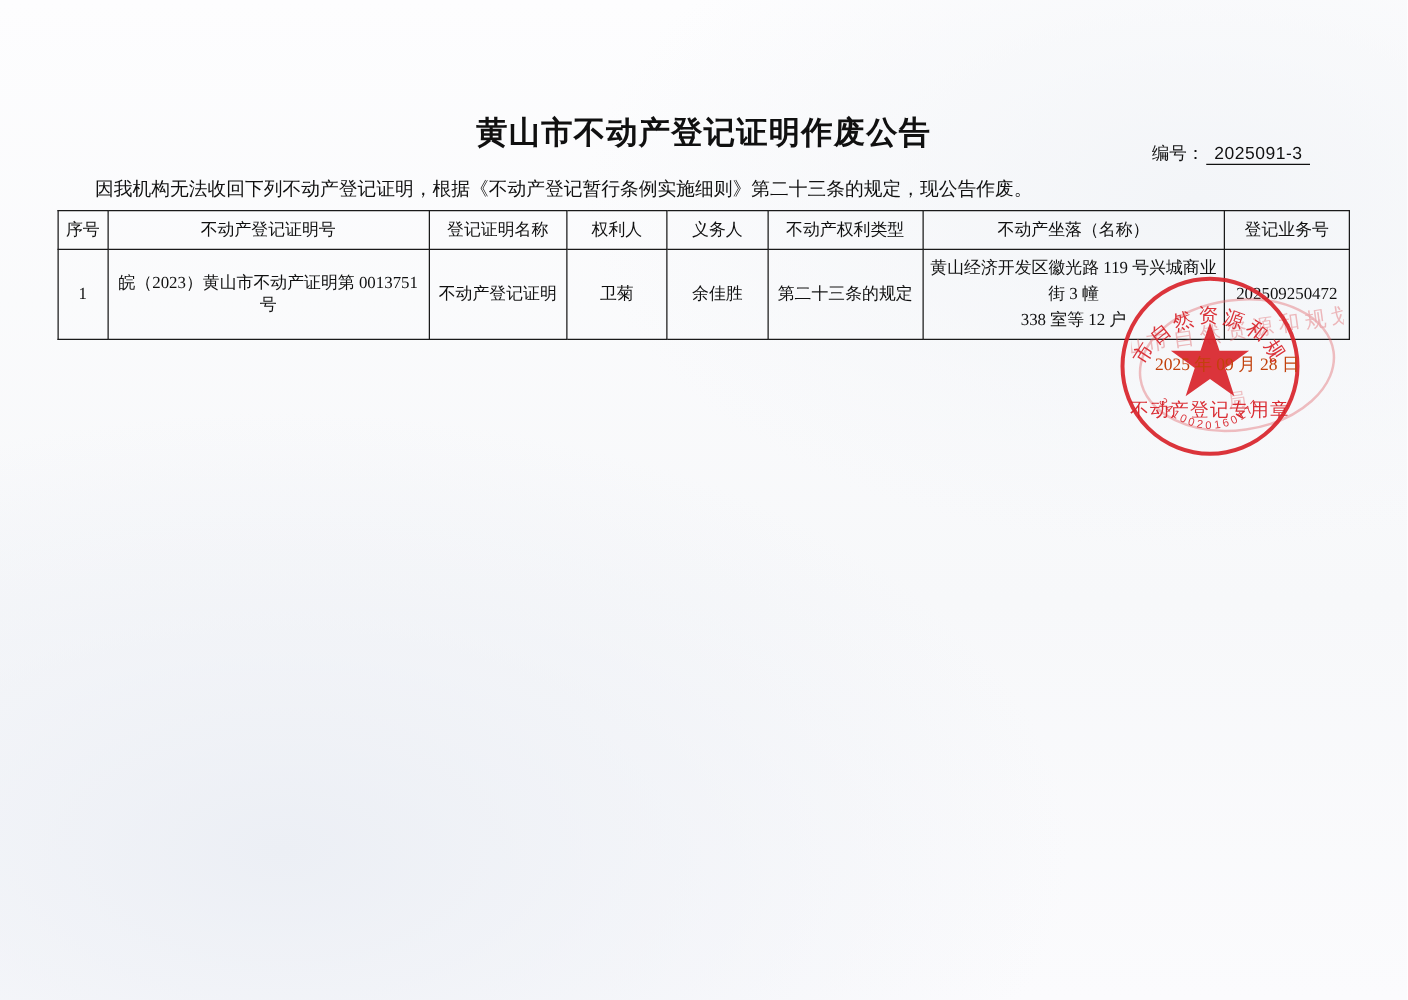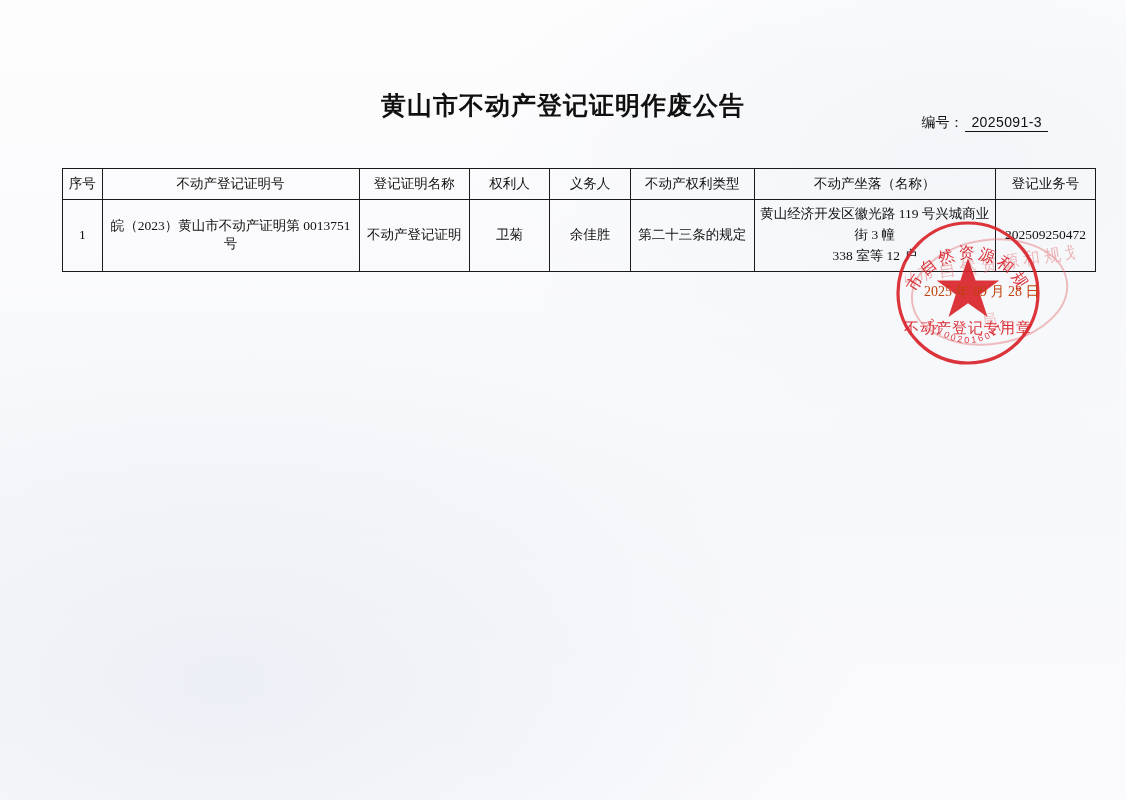--- a/index.html
+++ b/index.html
@@ -66,21 +66,21 @@
     width: 1034px;
     font-size: 15px;
     line-height: 1.6;
     text-indent: 2em;
     text-align: justify;
   }
 
   table.reg-table {
     position: absolute;
     top: 168px;
-    left: 62px;
+    left: 46px;
     width: 1034px;
     border-collapse: collapse;
     font-size: 13px;
     background: transparent;
   }
   table.reg-table th,
   table.reg-table td {
     border: 1px solid #1a1a1a;
     text-align: center;
     vertical-align: middle;
@@ -148,20 +148,21 @@
 
 <div class="content">
 
   <div class="doc-title">黄山市不动产登记证明作废公告</div>
 
   <div class="serial-line">
     <span class="serial-label">编号：</span>
     <span class="serial-value">2025091-3</span>
   </div>
 
+  <div class="intro">因我机构无法收回下列不动产登记证明，根据《不动产登记暂行条例实施细则》第二十三条的规定，现公告作废。</div>
 
   <table class="reg-table">
     <thead>
       <tr>
         <th class="col-no">序号</th>
         <th class="col-certno">不动产登记证明号</th>
         <th class="col-certname">登记证明名称</th>
         <th class="col-owner">权利人</th>
         <th class="col-obligor">义务人</th>
         <th class="col-righttype">不动产权利类型</th>

